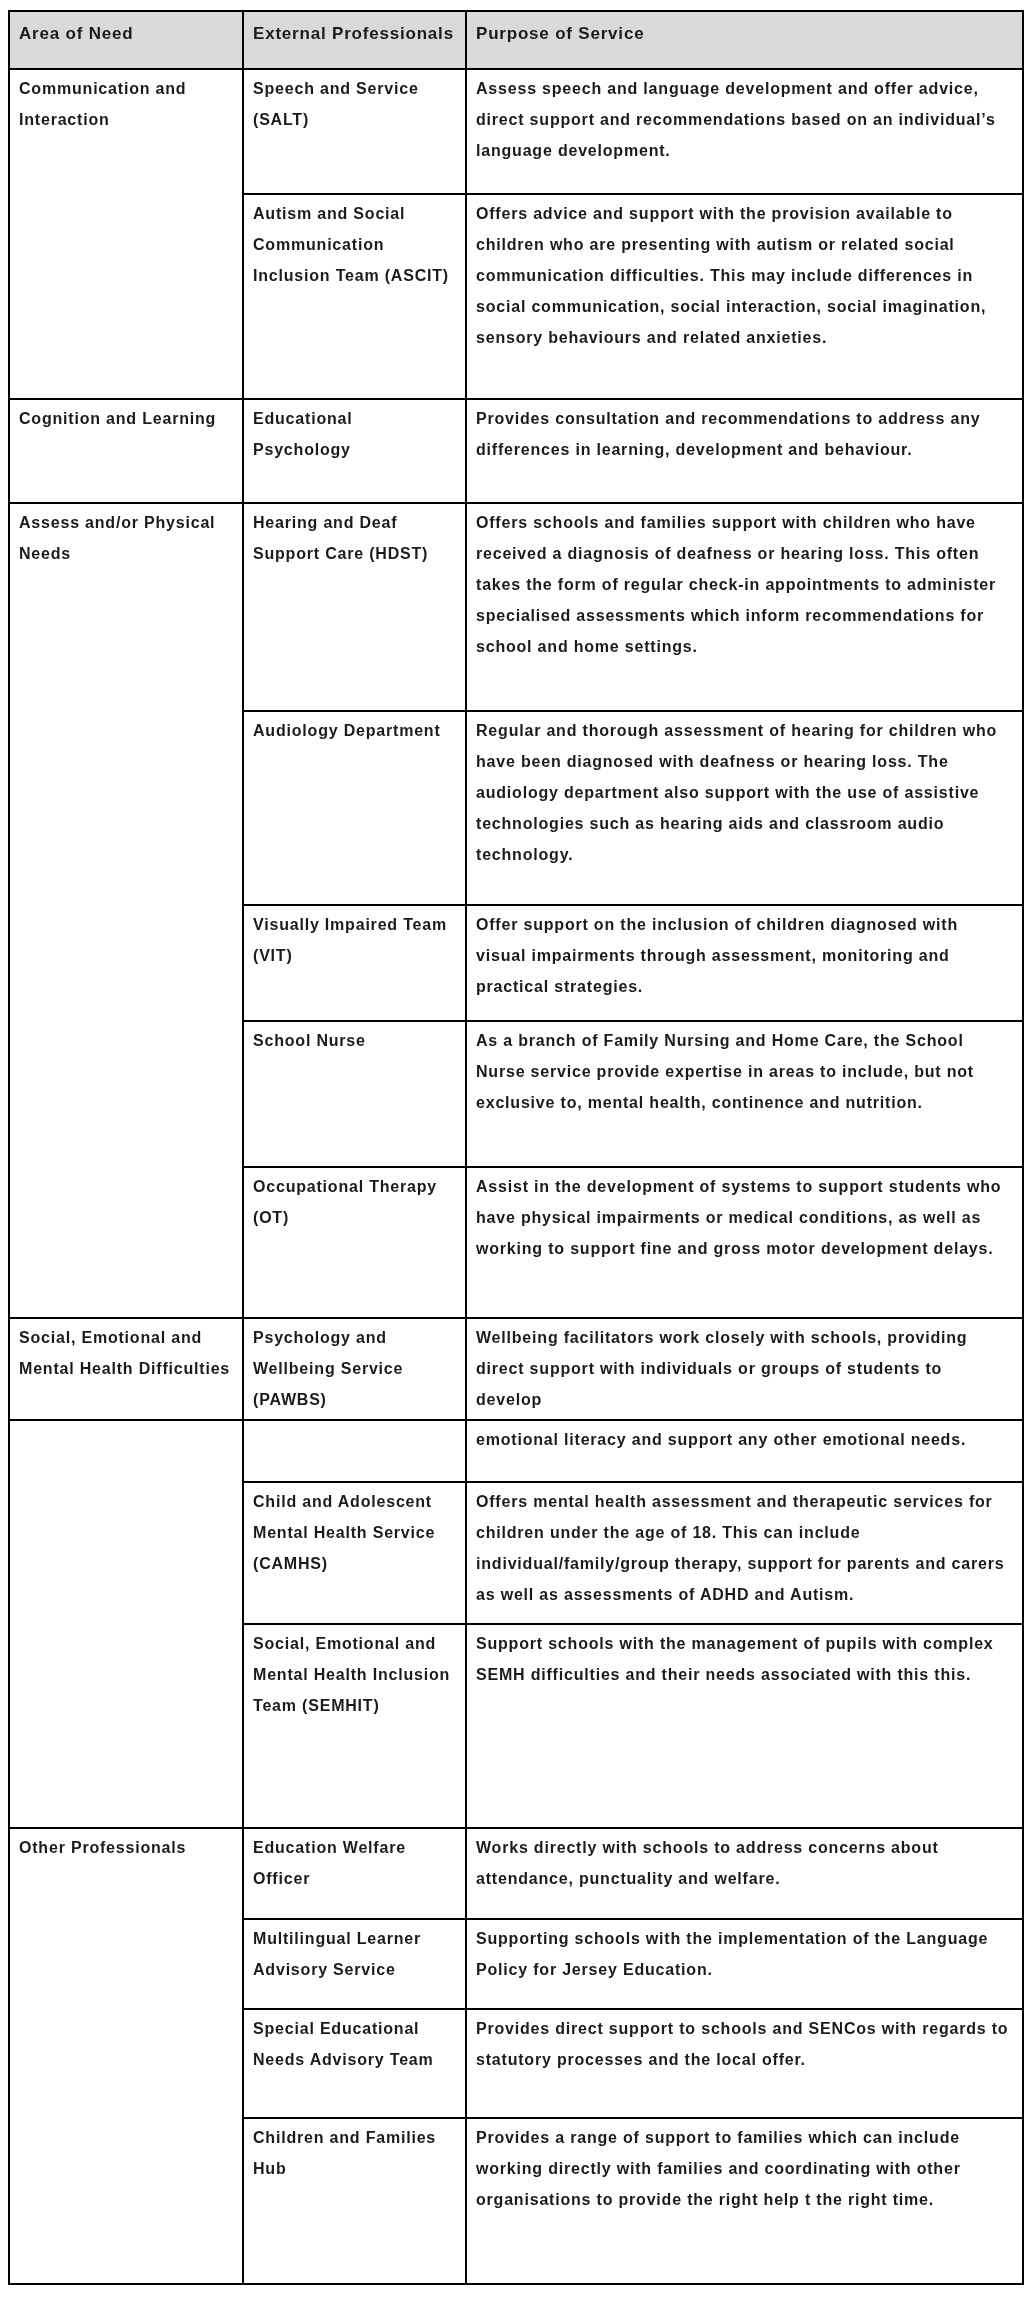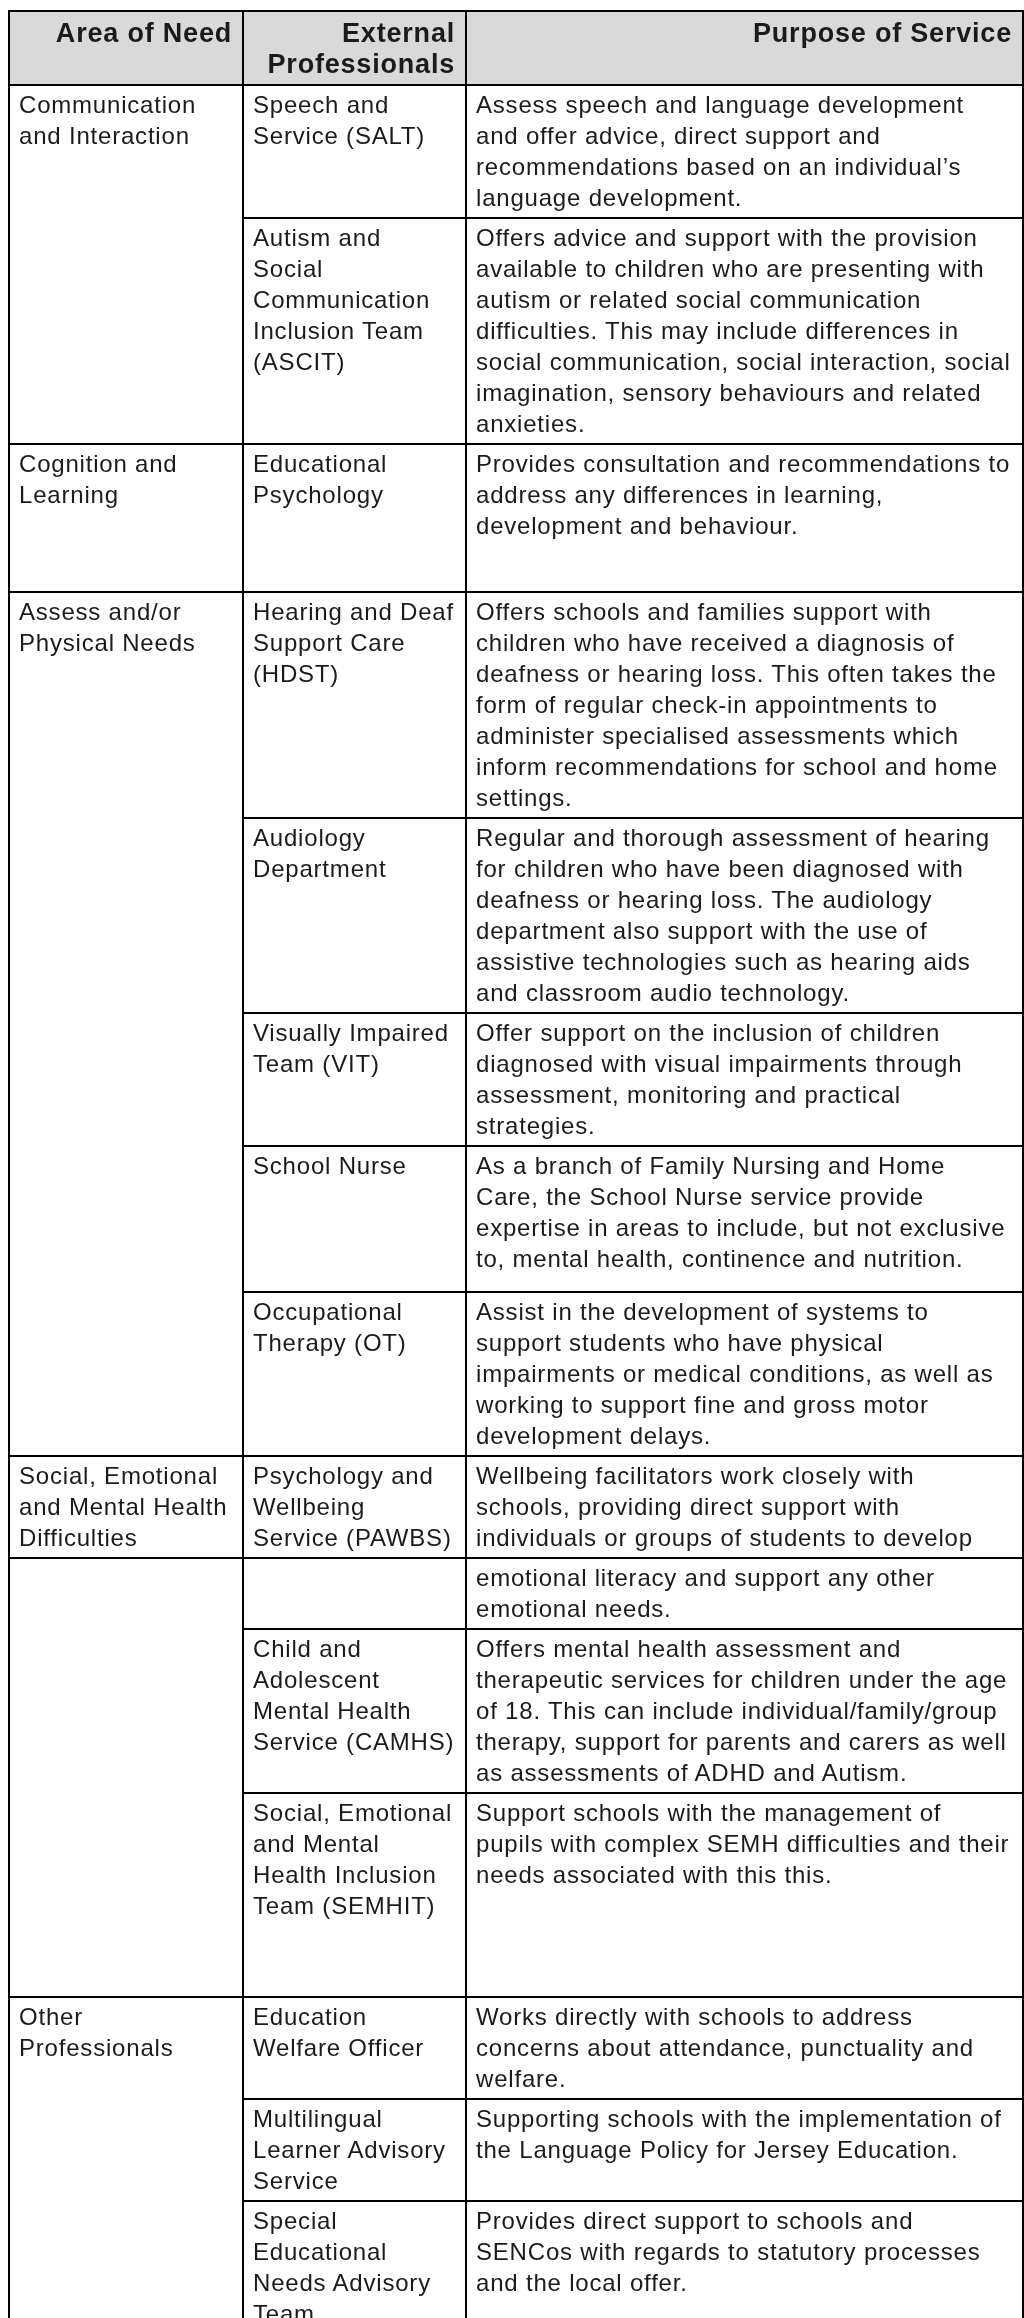--- a/index.html
+++ b/index.html
@@ -18,32 +18,33 @@
     table-layout: fixed;
     width: 1014px;
     margin: 10px 2px 0 8px;
     background: #ffffff;
   }
   table.services th,
   table.services td {
     border: 2px solid #000000;
     vertical-align: top;
     color: #1b1b1b;
-    font-size: 24px;
+    font-size: 16px;
     line-height: 31px;
     letter-spacing: 0.8px;
     padding: 3px 10px 4px 9px;
     overflow: hidden;
     word-wrap: break-word;
+    font-weight: bold;
   }
   table.services th {
     background: #d9d9d9;
-    text-align: right;
+    text-align: left;
     font-weight: 700;
-    font-size: 27px;
+    font-size: 17px;
     padding-top: 6px;
   }
 </style>
 </head>
 <body>
 
 <table class="services">
   <colgroup>
     <col style="width:234px">
     <col style="width:223px">
@@ -60,21 +61,21 @@
   <tr style="height:125px">
     <td rowspan="2">Communication and Interaction</td>
     <td>Speech and Service (SALT)</td>
     <td>Assess speech and language development and offer advice, direct support and recommendations based on an individual’s language development.</td>
   </tr>
   <tr style="height:205px">
     <td>Autism and Social Communication Inclusion Team (ASCIT)</td>
     <td>Offers advice and support with the provision available to children who are presenting with autism or related social communication difficulties. This may include differences in social communication, social interaction, social imagination, sensory behaviours and related anxieties.</td>
   </tr>
 
-  <tr style="height:148px">
+  <tr style="height:104px">
     <td>Cognition and Learning</td>
     <td>Educational Psychology</td>
     <td>Provides consultation and recommendations to address any differences in learning, development and behaviour.</td>
   </tr>
 
   <tr style="height:208px">
     <td rowspan="5">Assess and/or Physical Needs</td>
     <td>Hearing and Deaf Support Care (HDST)</td>
     <td>Offers schools and families support with children who have received a diagnosis of deafness or hearing loss. This often takes the form of regular check-in appointments to administer specialised assessments which inform recommendations for school and home settings.</td>
   </tr>

